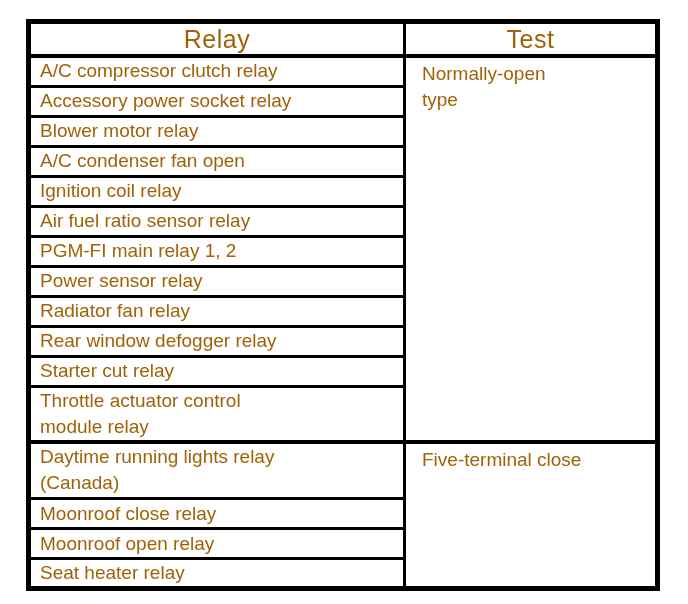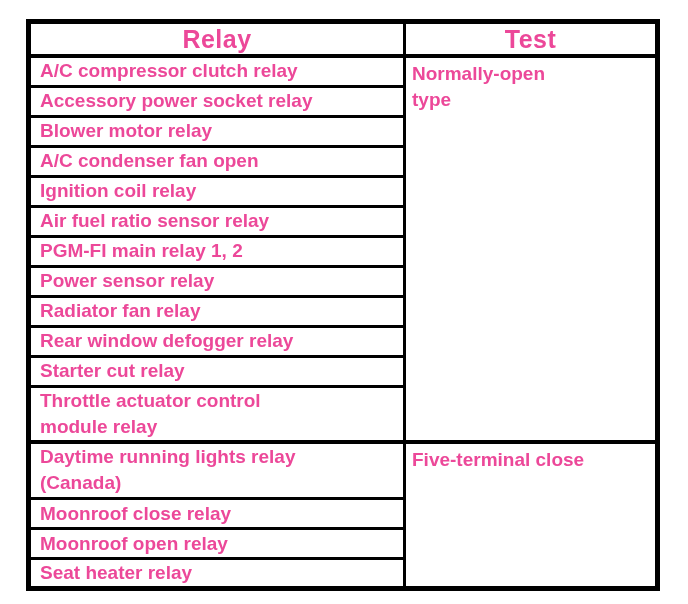--- a/index.html
+++ b/index.html
@@ -24,22 +24,22 @@
     border-collapse: collapse;
     table-layout: fixed;
     background: #ffffff;
     border: 5px solid #000000;
   }
   .relay-table col.c-relay { width: 376px; }
   .relay-table col.c-test  { width: 253px; }
   .relay-table th,
   .relay-table td {
     border: 3px solid #000000;
-    font-weight: bold;
-    color: #ec4899;
+    font-weight: normal;
+    color: #a16207;
     overflow: hidden;
   }
   .relay-table th {
     font-size: 25px;
     height: 30px;
     text-align: center;
     vertical-align: middle;
     padding: 0;
     border-bottom: 4px solid #000000;
     letter-spacing: 0.5px;
@@ -50,21 +50,21 @@
     padding: 0 4px 0 9px;
     vertical-align: middle;
     white-space: pre-line;
   }
   tr.r-single { height: 30px; }
   tr.r-tall   { height: 55px; }
   tr.r-tall2  { height: 57px; }
   td.test-cell {
     vertical-align: top;
     padding-top: 3px;
-    padding-left: 6px;
+    padding-left: 16px;
   }
   tr.sec2-start td {
     border-top: 4px solid #000000;
   }
 </style>
 </head>
 <body>
 
 <div class="page">
   <table class="relay-table">

